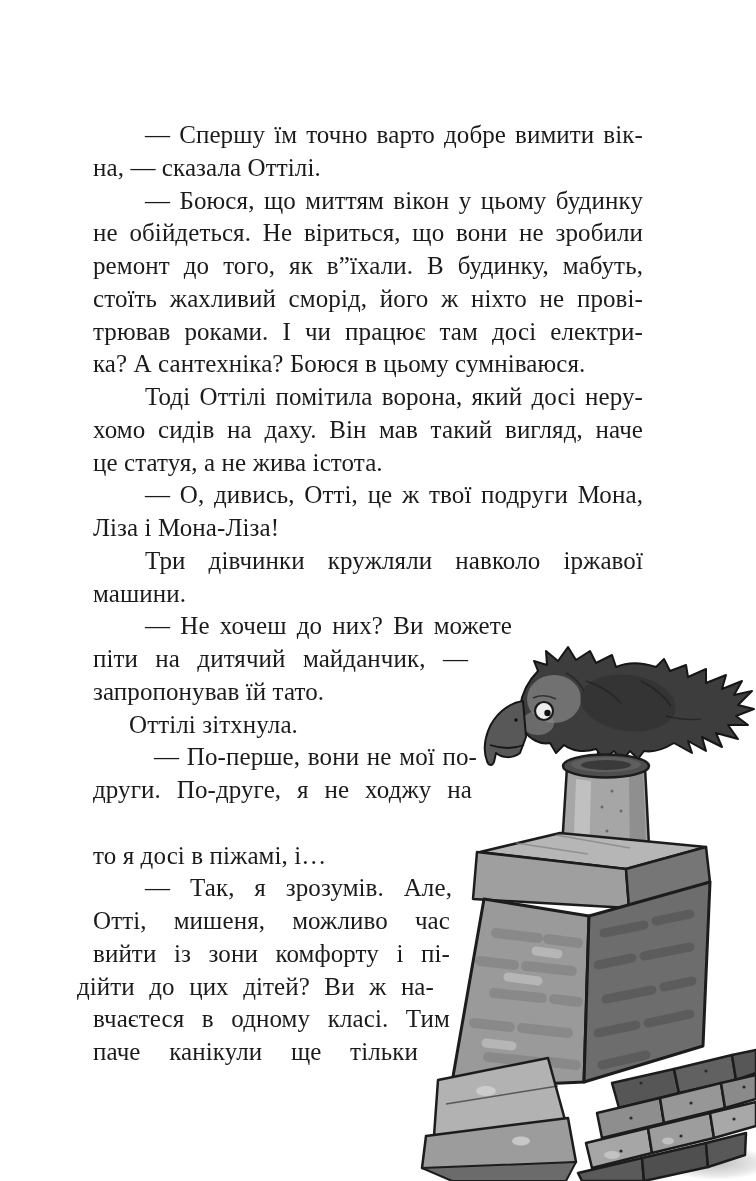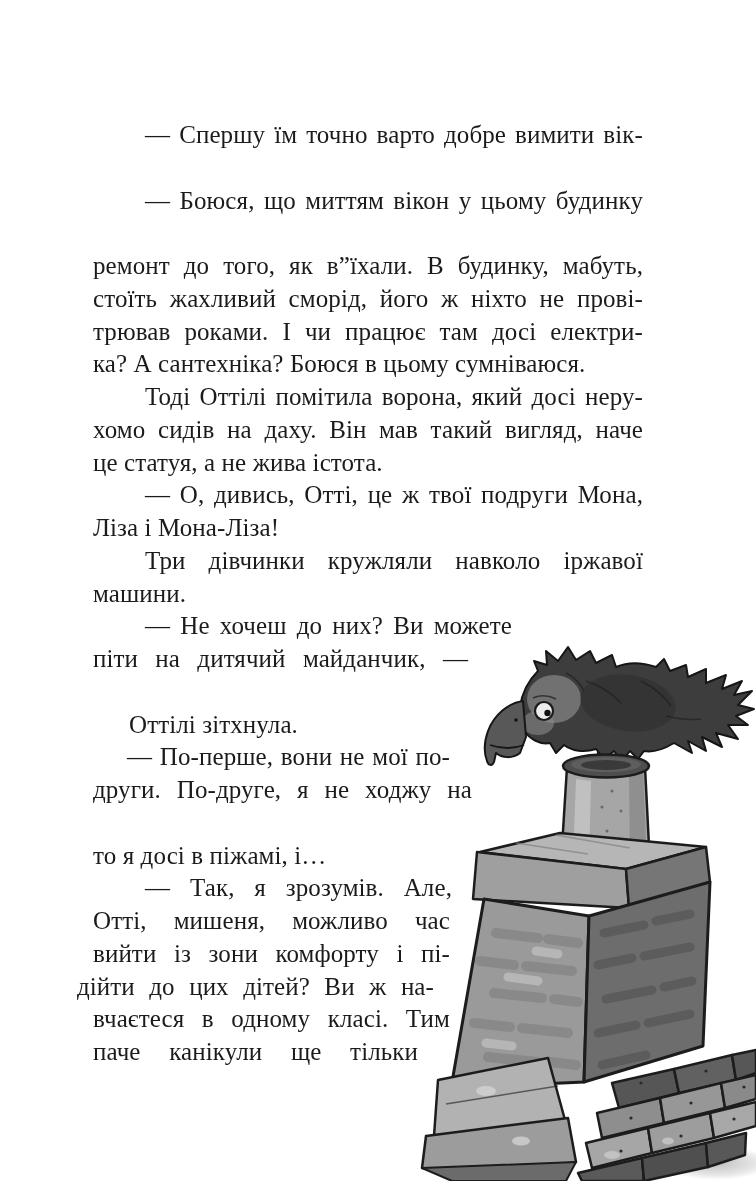--- a/index.html
+++ b/index.html
@@ -28,36 +28,39 @@
     left:416px;top:621px;
     width:340px;height:560px;
   }
 </style>
 </head>
 <body>
 
 <div class="page">
 
   <div class="ln j" style="top:118px;left:145px;width:498px">— Спершу їм точно варто добре вимити вік-</div>
+  <div class="ln" style="top:151px;left:93px">на, — сказала Оттілі.</div>
   <div class="ln j" style="top:184px;left:145px;width:498px">— Боюся, що миттям вікон у цьому будинку</div>
+  <div class="ln j" style="top:216px;left:93px;width:550px">не обійдеться. Не віриться, що вони не зробили</div>
   <div class="ln j" style="top:249px;left:93px;width:550px">ремонт до того, як в”їхали. В будинку, мабуть,</div>
   <div class="ln j" style="top:282px;left:93px;width:550px">стоїть жахливий сморід, його ж ніхто не прові-</div>
   <div class="ln j" style="top:315px;left:93px;width:550px">трював роками. І чи працює там досі електри-</div>
   <div class="ln" style="top:347px;left:93px">ка? А сантехніка? Боюся в цьому сумніваюся.</div>
   <div class="ln j" style="top:380px;left:145px;width:498px">Тоді Оттілі помітила ворона, який досі неру-</div>
   <div class="ln j" style="top:413px;left:93px;width:550px">хомо сидів на даху. Він мав такий вигляд, наче</div>
   <div class="ln" style="top:446px;left:93px">це статуя, а не жива істота.</div>
   <div class="ln j" style="top:478px;left:145px;width:498px">— О, дивись, Отті, це ж твої подруги Мона,</div>
   <div class="ln" style="top:511px;left:93px">Ліза і Мона-Ліза!</div>
   <div class="ln j" style="top:544px;left:145px;width:498px">Три дівчинки кружляли навколо іржавої</div>
   <div class="ln" style="top:577px;left:93px">машини.</div>
   <div class="ln j" style="top:609px;left:145px;width:367px">— Не хочеш до них? Ви можете</div>
   <div class="ln j" style="top:642px;left:93px;width:375px">піти на дитячий майданчик, —</div>
+  <div class="ln" style="top:675px;left:93px">запропонував їй тато.</div>
   <div class="ln" style="top:708px;left:129px">Оттілі зітхнула.</div>
-  <div class="ln j" style="top:740px;left:127px;width:323px">— По-перше, вони не мої по-</div>
+  <div class="ln j" style="top:740px;left:154px;width:323px">— По-перше, вони не мої по-</div>
   <div class="ln j" style="top:773px;left:93px;width:379px">други. По-друге, я не ходжу на</div>
   <div class="ln" style="top:839px;left:93px">то я досі в піжамі, і…</div>
   <div class="ln j" style="top:871px;left:145px;width:307px">— Так, я зрозумів. Але,</div>
   <div class="ln j" style="top:904px;left:93px;width:357px">Отті, мишеня, можливо час</div>
   <div class="ln j" style="top:937px;left:93px;width:357px">вийти із зони комфорту і пі-</div>
   <div class="ln j" style="top:970px;left:77px;width:357px">дійти до цих дітей? Ви ж на-</div>
   <div class="ln j" style="top:1002px;left:93px;width:357px">вчаєтеся в одному класі. Тим</div>
   <div class="ln j" style="top:1035px;left:93px;width:325px">паче канікули ще тільки</div>
 
   <svg class="illu" viewBox="0 0 340 560" xmlns="http://www.w3.org/2000/svg">

